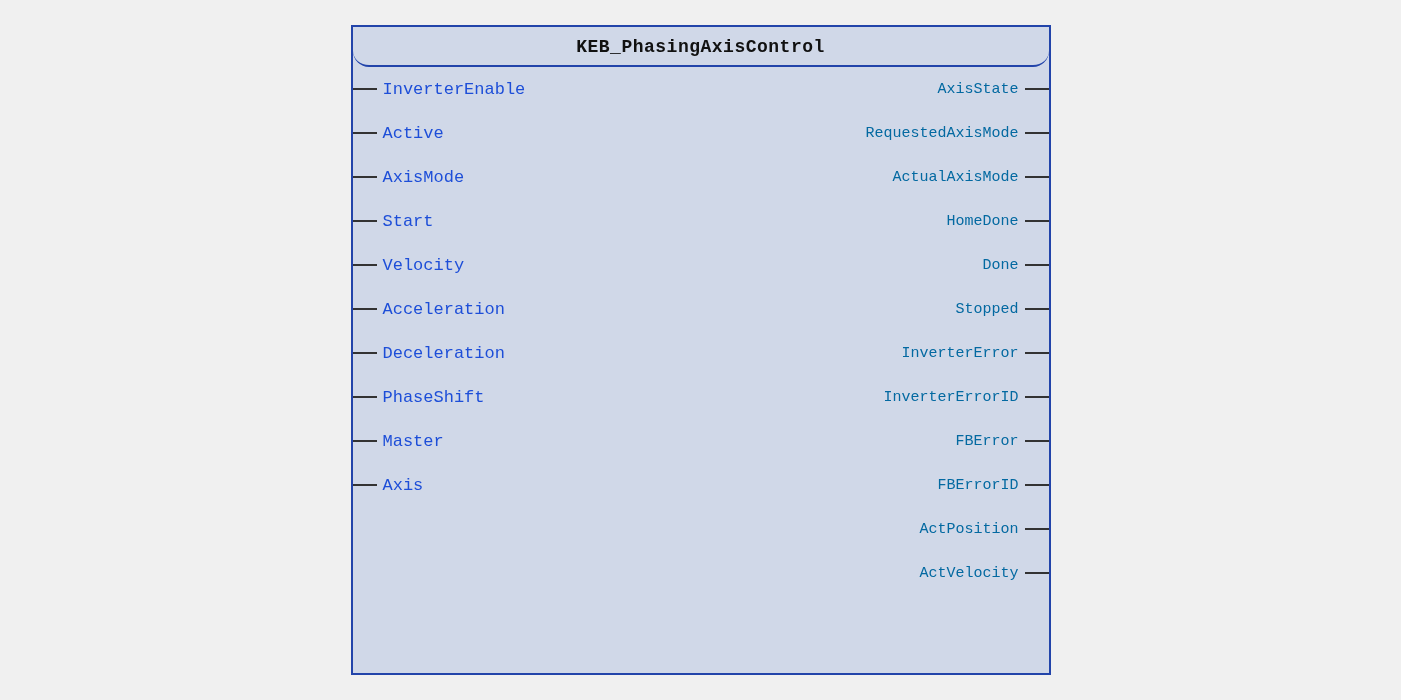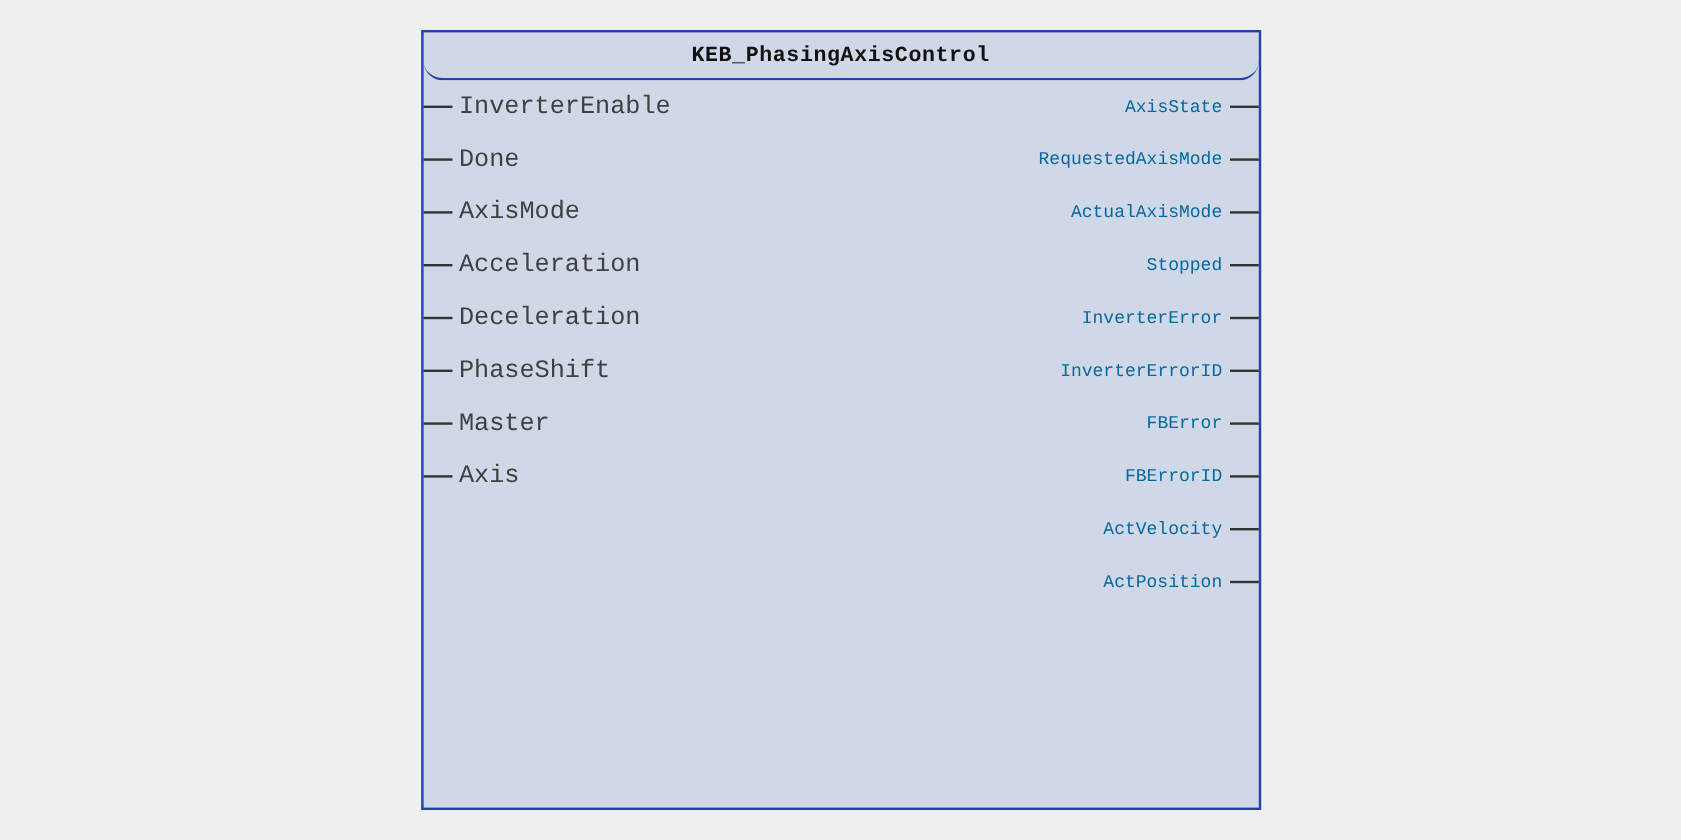--- a/index.html
+++ b/index.html
@@ -77,22 +77,22 @@
     }
 
     .port-line-right {
       width: 24px;
       height: 2px;
       background: #333;
       display: inline-block;
     }
 
     .port-label-left {
-      font-size: 21px;
-      color: #404040;
+      font-size: 17px;
+      color: #1d4ed8;
       font-family: 'Courier New', Courier, monospace;
       padding-left: 6px;
     }
 
     .port-label-right {
       font-size: 15px;
       color: #0369a1;
       font-family: 'Courier New', Courier, monospace;
       padding-right: 6px;
       text-align: right;
@@ -128,35 +128,55 @@
           <span class="port-label-left">InverterEnable</span>
         </div>
         <div class="port-right">
           <span class="port-line-right"></span>
           <span class="port-label-right">AxisState</span>
         </div>
       </div>
       <div class="fb-row">
         <div class="port-left">
           <span class="port-line-left"></span>
-          <span class="port-label-left">Done</span>
+          <span class="port-label-left">Active</span>
         </div>
         <div class="port-right">
           <span class="port-line-right"></span>
           <span class="port-label-right">RequestedAxisMode</span>
         </div>
       </div>
       <div class="fb-row">
         <div class="port-left">
           <span class="port-line-left"></span>
           <span class="port-label-left">AxisMode</span>
         </div>
         <div class="port-right">
           <span class="port-line-right"></span>
           <span class="port-label-right">ActualAxisMode</span>
+        </div>
+      </div>
+      <div class="fb-row">
+        <div class="port-left">
+          <span class="port-line-left"></span>
+          <span class="port-label-left">Start</span>
+        </div>
+        <div class="port-right">
+          <span class="port-line-right"></span>
+          <span class="port-label-right">HomeDone</span>
+        </div>
+      </div>
+      <div class="fb-row">
+        <div class="port-left">
+          <span class="port-line-left"></span>
+          <span class="port-label-left">Velocity</span>
+        </div>
+        <div class="port-right">
+          <span class="port-line-right"></span>
+          <span class="port-label-right">Done</span>
         </div>
       </div>
       <div class="fb-row">
         <div class="port-left">
           <span class="port-line-left"></span>
           <span class="port-label-left">Acceleration</span>
         </div>
         <div class="port-right">
           <span class="port-line-right"></span>
           <span class="port-label-right">Stopped</span>
@@ -199,24 +219,24 @@
         </div>
         <div class="port-right">
           <span class="port-line-right"></span>
           <span class="port-label-right">FBErrorID</span>
         </div>
       </div>
       <div class="fb-row right-only">
         <div class="empty-left"></div>
         <div class="port-right">
           <span class="port-line-right"></span>
-          <span class="port-label-right">ActVelocity</span>
+          <span class="port-label-right">ActPosition</span>
         </div>
       </div>
       <div class="fb-row right-only">
         <div class="empty-left"></div>
         <div class="port-right">
           <span class="port-line-right"></span>
-          <span class="port-label-right">ActPosition</span>
+          <span class="port-label-right">ActVelocity</span>
         </div>
       </div>
     </div>
 </div>
 
 </body></html>

